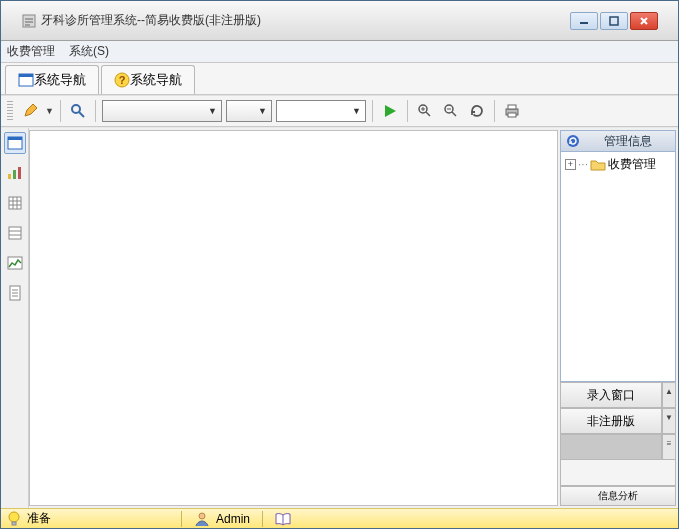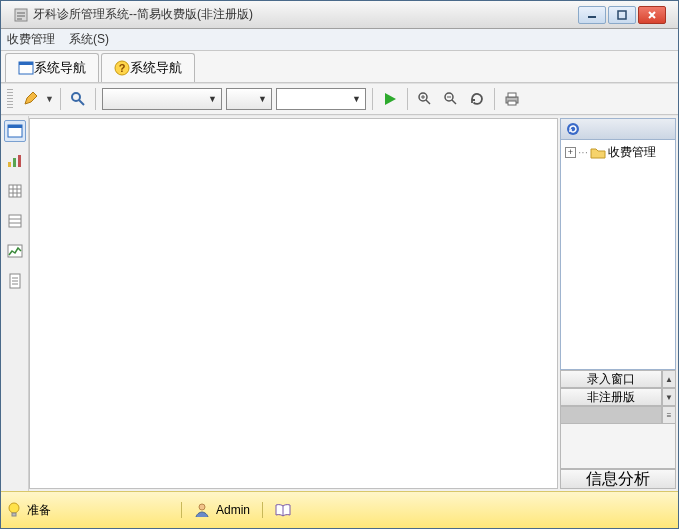--- a/index.html
+++ b/index.html
@@ -14,25 +14,25 @@
   }
   .window {
     width: 679px;
     height: 529px;
     background: #f0f0f0;
     border: 1px solid #4a6a8a;
     display: flex;
     flex-direction: column;
   }
   .titlebar {
-    height: 28px;
+    height: 40px;
     background: linear-gradient(to bottom, #f8f8f8, #dcdcdc);
     display: flex;
     align-items: center;
-    padding: 0 12px;
+    padding: 0 20px;
     border-bottom: 1px solid #a0a0a0;
   }
   .titlebar .app-icon {
     width: 16px; height: 16px;
     margin-right: 4px;
     display: inline-flex; align-items:center; justify-content:center;
   }
   .titlebar .title { flex: 1; color: #333; }
   .winbtns { display: flex; gap: 2px; }
   .winbtn {
@@ -166,21 +166,21 @@
   .tree-exp {
     width:11px; height:11px; border:1px solid #888; display:flex; align-items:center; justify-content:center;
     font-size:9px; line-height:1; color:#444; background:#fff;
   }
   .rp-tabs {
     background:#f0f0f0;
   }
   .rp-tabrow { display:flex; }
   .rp-tab {
     flex:1;
-    height:18px;
+    height:26px;
     border:1px solid #b8b8b8;
     background:linear-gradient(to bottom,#f8f8f8,#e4e4e4);
     font-size:12px;
     display:flex; align-items:center; justify-content:center;
   }
   .rp-tab.gray { background:#c8c8c8;}
   .rp-scroll {
     width:14px;
     border:1px solid #b8b8b8;
     background:#e8e8e8;
@@ -193,24 +193,24 @@
     background:#f4f4f4;
     border:1px solid #b8b8b8;
     border-top:none;
     position:relative;
   }
   .rp-footer {
     height:20px;
     background:linear-gradient(to bottom,#f8f8f8,#e4e4e4);
     border:1px solid #b8b8b8;
     display:flex; align-items:center; justify-content:center;
-    font-size:16px;
+    font-size:10px;
   }
   .statusbar {
-    height: 37px;
+    height: 20px;
     background: linear-gradient(to bottom, #fff6c8, #ffe77a);
     border-top:1px solid #d8c76a;
     display:flex; align-items:center;
     padding:0 6px;
     gap:8px;
     font-size:12px;
   }
   .statusbar .cell { display:flex; align-items:center; gap:6px; }
   .statusbar .divider { width:1px; height:16px; background:#c8b85a; margin:0 4px;}
   svg { display:block; }
@@ -392,20 +392,21 @@
 
     <div class="rightpanel">
       <div class="rp-header">
         <span>
           <svg width="16" height="16">
               <circle cx="8" cy="8" r="6" fill="#3a6ac8"></circle>
               <path d="M5 8a3 3 0 1 1 1 2.2" fill="none" stroke="#fff" stroke-width="1.5"></path>
               <path d="M5 11v-2h2" fill="none" stroke="#fff" stroke-width="1.5"></path>
             </svg>
         </span>
+        <span style="flex:1;text-align:center;">管理信息</span>
       </div>
       <div class="rp-tree">
         <div class="tree-row">
           <span class="tree-exp">+</span>
           <span style="color:#888;font-size:10px;">···</span>
           <span>
             <svg width="16" height="12">
                 <path d="M1 2h5l2 2h7v7H1z" fill="#f6d36b" stroke="#c49a2a"></path>
               </svg>
           </span>

